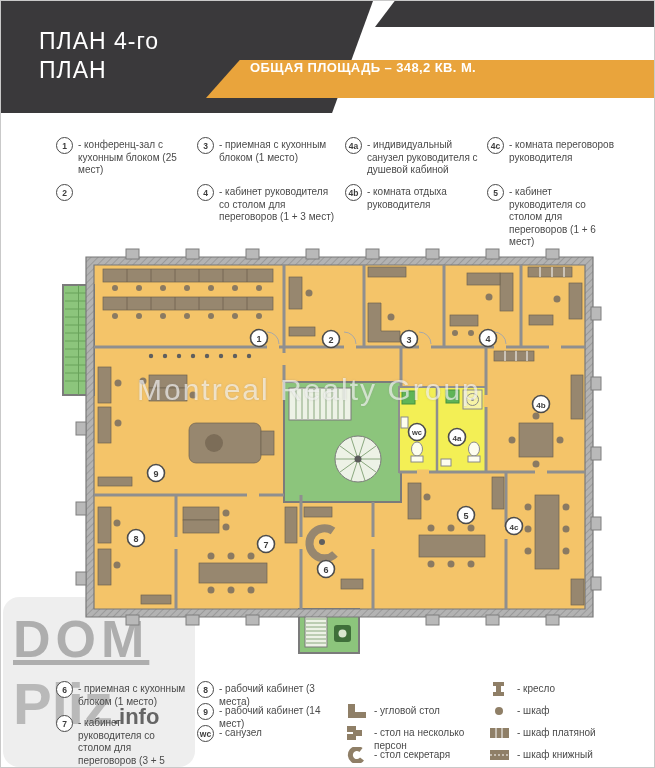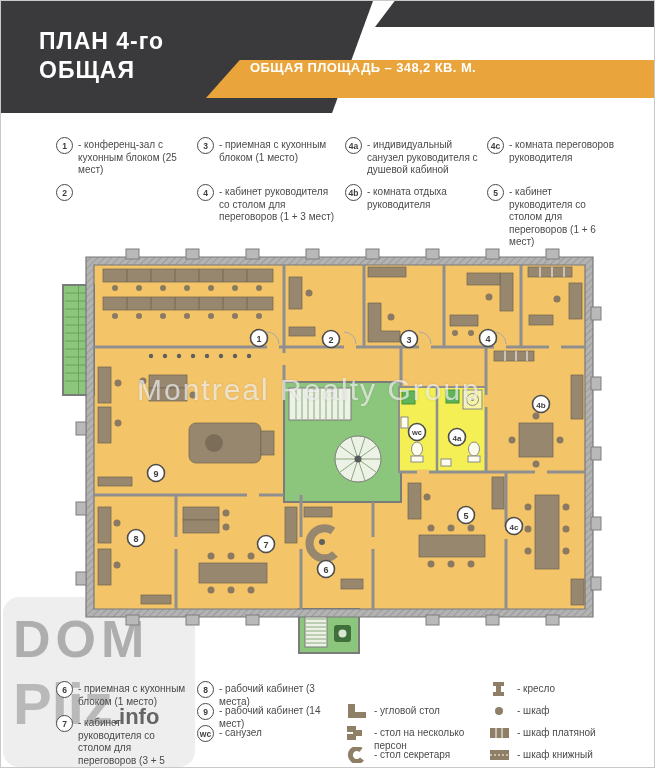--- a/index.html
+++ b/index.html
@@ -6,21 +6,21 @@
   .page {
     position:relative; width:655px; height:768px; background:#ffffff;
     border:1px solid #c9c9c9; box-sizing:border-box; overflow:hidden;
     font-family:"Liberation Sans", sans-serif; color:#4a4a4a;
   }
   
   .header-dark {
     position:absolute; left:0; top:0; width:372px; height:112px;
     background:#3a393b; clip-path:polygon(0 0, 100% 0, 89% 100%, 0 100%);
   }
-  .title { position:absolute; left:38px; top:26px; color:#fff; font-weight:bold;
+  .title { position:absolute; left:38px; top:26px; color:#fff; font-weight:normal;
            font-size:23px; letter-spacing:1px; line-height:1.25; }
   .header-strip {
     position:absolute; left:374px; top:0; width:281px; height:26px;
     background:#3a393b; clip-path:polygon(7% 0, 100% 0, 100% 100%, 0 100%);
   }
   .area-banner {
     position:absolute; left:205px; top:59px; width:450px; height:38px;
     background:#e9a43c; clip-path:polygon(7.5% 0, 100% 0, 100% 100%, 0 100%);
     display:flex; align-items:flex-start;
   }
@@ -40,33 +40,33 @@
     position:absolute; left:136px; top:372px; z-index:3; white-space:nowrap;
     font-size:30px; letter-spacing:2px; color:rgba(255,255,255,0.62);
     text-shadow:0 0 2px rgba(130,130,130,0.35); pointer-events:none;
   }
   
   .wm-corner {
     position:absolute; left:2px; top:596px; width:192px; height:170px; z-index:1;
     background:rgba(188,188,188,0.25); border-radius:16px; overflow:hidden;
     padding:16px 0 0 10px; box-sizing:border-box;
   }
-  .wm-dom  { font-size:52px; font-weight:bold; letter-spacing:5px; color:rgba(122,122,122,0.55); line-height:1; }
+  .wm-dom  { font-size:52px; font-weight:bold; letter-spacing:5px; color:rgba(122,122,122,0.55); line-height:1;text-decoration:underline; }
   .wm-pliz { font-size:58px; font-weight:bold; color:rgba(132,132,132,0.5); line-height:1; margin-top:10px; }
   .wm-info { font-size:22px; font-weight:bold; color:rgba(66,66,66,0.8); letter-spacing:0; }
 </style>
 </head>
 <body>
 
 <div class="page">
 
   <div class="header-dark">
     <div class="title">
       <div>ПЛАН 4-го</div>
-      <div>ОБЩАЯ</div>
+      <div>ПЛАН</div>
     </div>
   </div>
   <div class="header-strip"></div>
   <div class="area-banner">
     <span>ОБЩАЯ ПЛОЩАДЬ – 348,2 КВ. М.</span>
   </div>
 
   <div class="li" style="left:55px;top:136px;width:132px">
     <span class="lc">1</span>
     <span class="lt">- конференц-зал с кухонным блоком (25 мест)</span>

